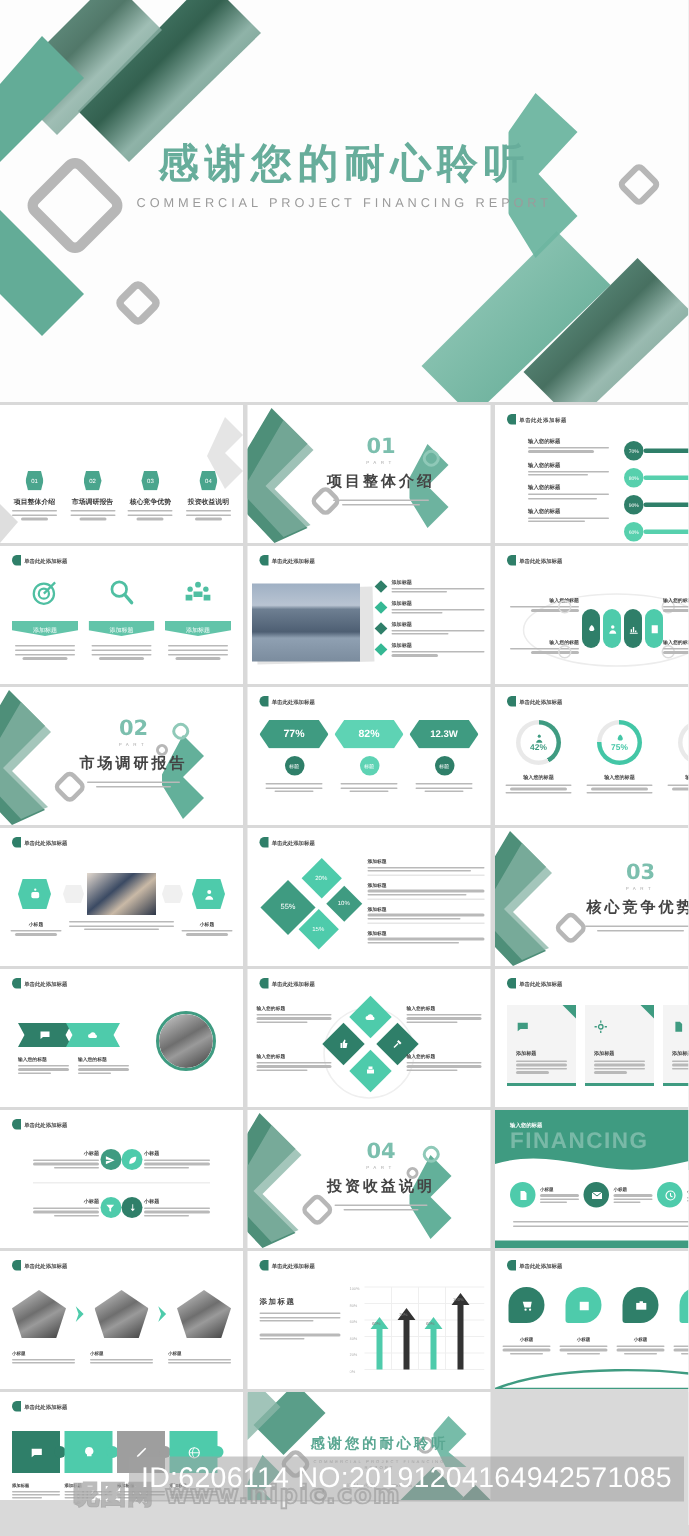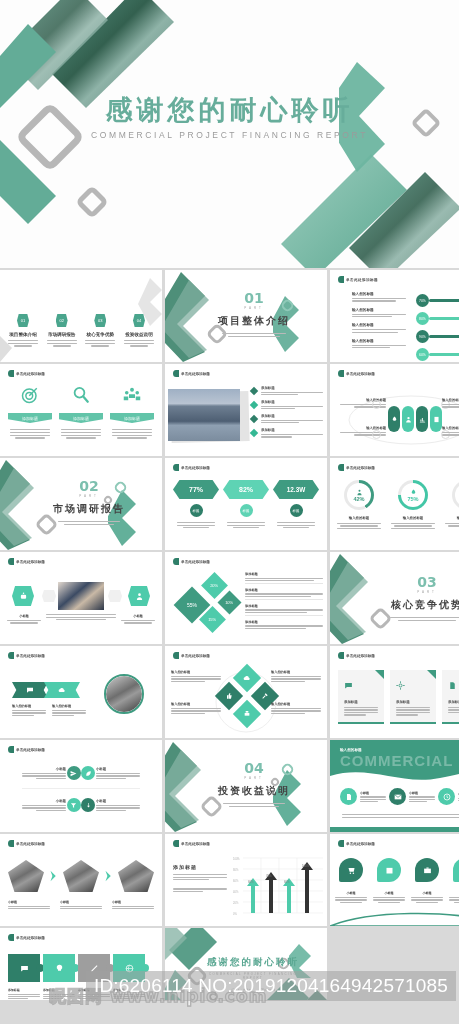--- a/index.html
+++ b/index.html
@@ -885,21 +885,21 @@
     <div class="slide" style="left:330px;top:470px;width:162px;height:92px">
       <div class="slide-body">
         <div style="position:absolute;left:0;top:0;width:162px;height:40px;background:#3f9b81"></div>
         <svg width="162" height="26" style="position:absolute;left:0;top:28px">
           <path d="M0 8 C 40 -4 70 18 110 10 C 136 5 152 0 162 2 L162 26 L0 26 Z" fill="#fff"></path>
         </svg>
         <div style="position:absolute;left:0;bottom:0;width:162px;height:5px;background:#3f9b81"></div>
         <div class="s-head" style="top:8px;left:10px">
           <span style="font-size:3.6px;color:#fff;font-weight:bold">输入您的标题</span>
         </div>
-        <div style="position:absolute;left:10px;top:12px;font-size:15px;font-weight:bold;color:rgba(255,255,255,.3);letter-spacing:1px">COMMERCIAL</div>
+        <div style="position:absolute;left:10px;top:12px;font-size:15px;font-weight:bold;color:rgba(255,255,255,.3);letter-spacing:1px">FINANCING</div>
         <div style="position:absolute;left:10px;top:48px;right:0;display:flex;align-items:center;gap:3px">
           <div style="width:17px;height:17px;border-radius:50%;background:#4ecbab;display:flex;align-items:center;justify-content:center">
             <svg width="8" height="8" viewBox="0 0 24 24" class="ico">
                 <path d="M6 3h8l4 4v14H6z"></path>
               </svg>
           </div>
           <div style="width:26px">
             <div style="font-size:3px;font-weight:bold;color:#444">小标题</div>
             <span class="ph-bar lite" style="width:26px;margin:1.6px 0 1.1px"></span>
             <span class="ph-bar lite" style="width:26px;margin:0 0 1.1px"></span>

